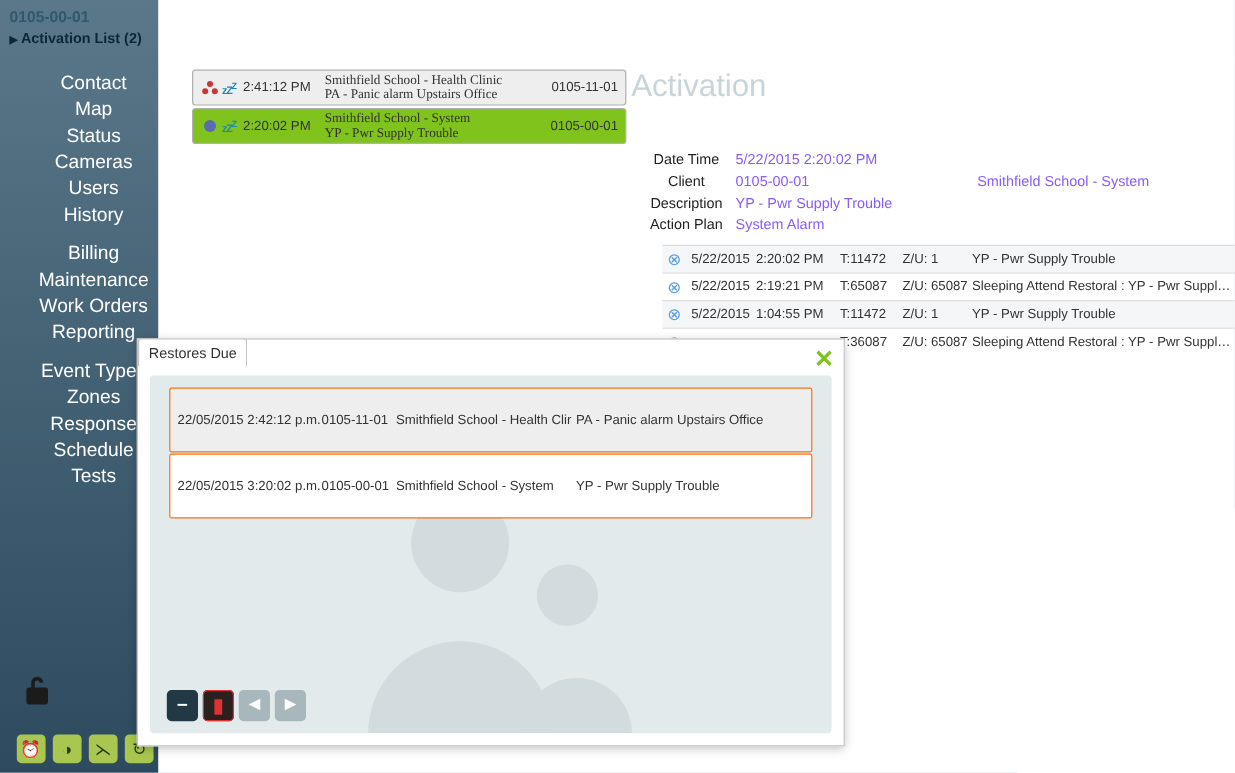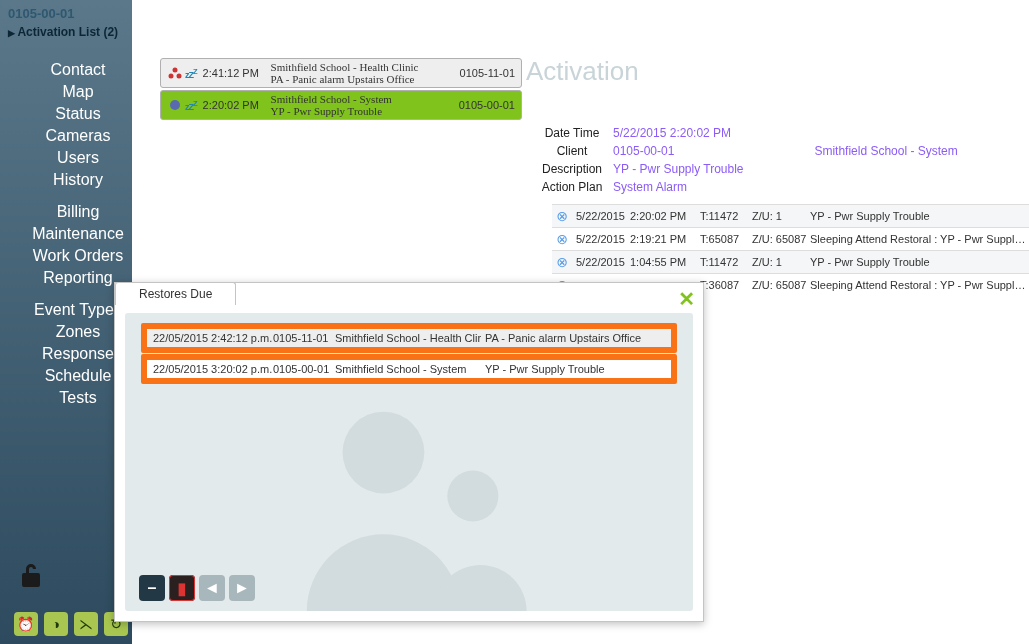--- a/index.html
+++ b/index.html
@@ -134,21 +134,21 @@
     background: #fff;
     border: 1px solid #c4c4c4;
     box-shadow: 0 2px 8px rgba(0,0,0,0.25);
   }
   .modal-tab {
     position: absolute;
     left: 0; top: -1px;
     background: #fff;
     border: 1px solid #c4c4c4;
     border-bottom: none;
-    padding: 4px 23px;
+    padding: 4px 8px;
     font-size: 12px;
     border-radius: 3px 3px 0 0;
   }
   .modal-close {
     position: absolute;
     right: 8px; top: 4px;
     color: #7fc31c;
     font-size: 20px;
     font-weight: bold;
     cursor: pointer;
@@ -166,22 +166,22 @@
     opacity:0.4;
   }
   .silhouette svg { width: 260px; height: 230px; fill:#b9c6ca; }
   .restore-list {
     position: absolute;
     left: 16px; top: 10px; right: 16px;
     font-size: 11px;
   }
   .rs-row {
     display: flex;
-    padding: 3px 6px;
-    border: 6px solid #f97316;
+    padding: 20px 6px;
+    border: 1px solid #f97316;
     border-radius: 2px;
     margin-bottom: 1px;
     background: #eee;
   }
   .rs-row.sel { background: #ffffff; }
   .rs-dt { width: 120px; }
   .rs-id { width: 62px; }
   .rs-site { width: 150px; white-space:nowrap; overflow:hidden; }
   .rs-desc { flex:1; white-space:nowrap; overflow:hidden; }
   .modal-btns {

